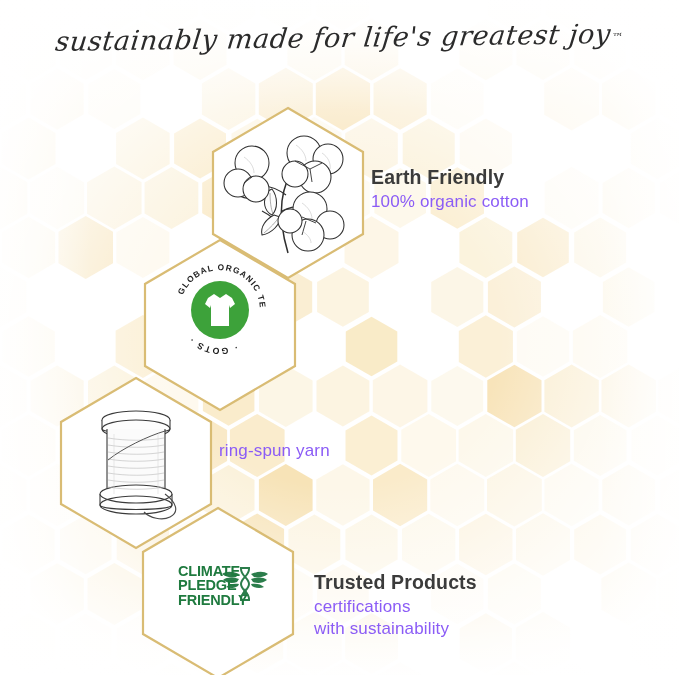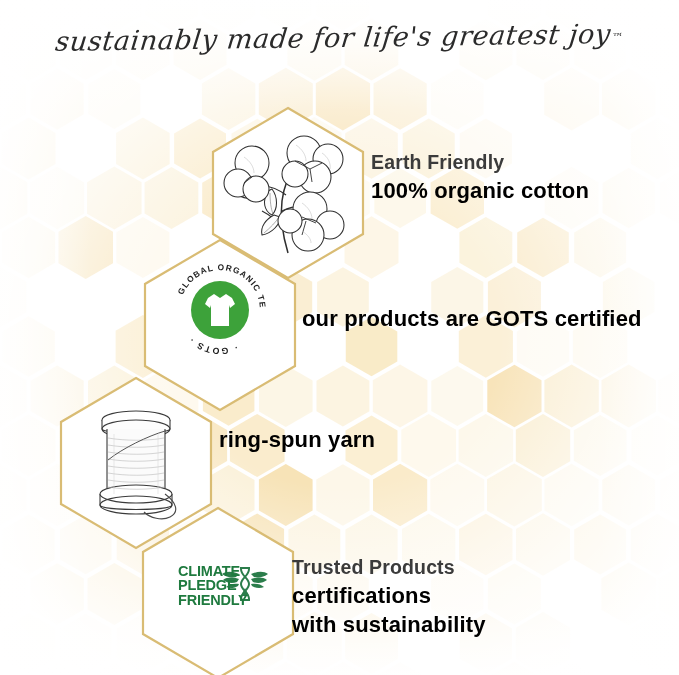--- a/index.html
+++ b/index.html
@@ -43,28 +43,28 @@
   #headline .tm{
     font-size:11px;
     vertical-align:super;
     font-style:normal;
     letter-spacing:0;
     margin-left:1px;
   }
   .hexframe{position:absolute;z-index:6;}
   .hexframe svg{display:block;}
 
-  .ftext{position:absolute;z-index:7;}
+  .ftext{position:absolute;z-index:7;margin-top:15px;}
   .ftitle{
     font-size:19.5px;font-weight:bold;color:#3b3b3b;
     letter-spacing:.15px;line-height:1.12;margin:0 0 2px 0;
     white-space:nowrap;
   }
   .fline{
-    font-size:22px;font-weight:700;color:#000000;
+    font-size:17px;font-weight:400;color:#8b5cf6;
     letter-spacing:.15px;line-height:1.32;margin:0;
     white-space:nowrap;
   }
 
   
   .iconart{position:absolute;z-index:7;}
 
   
   .gots-cap{
     position:absolute;z-index:8;text-align:center;width:160px;
@@ -407,21 +407,20 @@
         <text><textPath href="#ringTop" startOffset="12%">GLOBAL ORGANIC TEXTILE STANDARD</textPath></text>
       </g>
       <g fill="#1d1d1d" font-family="'Liberation Sans', sans-serif" font-size="8.8" font-weight="bold" letter-spacing="1.6">
         <text><textPath href="#ringBot" startOffset="36%">· GOTS ·</textPath></text>
       </g>
     </svg>
   </div>
 
 
   <div class="ftext" style="left:302px;top:304px;">
-    <p class="fline">our products are GOTS certified</p>
   </div>
 
   <div class="hexframe" style="left:56px;top:375px;">
     <svg width="160" height="176" viewBox="0 0 160 176">
       <polygon points="80,3 155,47 155,129 80,173 5,129 5,47" fill="#ffffff" stroke="#d9bc74" stroke-width="2.2"></polygon>
     </svg>
   </div>
 
   <div class="iconart" style="left:78px;top:398px;">
     <svg width="120" height="128" viewBox="0 0 120 128">
@@ -492,19 +491,19 @@
 
         <path d="M19 6 L29 6"></path>
         <path d="M19 38 L29 38"></path>
         <path d="M20 7 C20 14 28 16 28 22 C28 28 20 30 20 37"></path>
         <path d="M28 7 C28 14 20 16 20 22 C20 28 28 30 28 37"></path>
       </g>
       <path d="M24 26 L28 34 L20 34 Z" fill="#2b7d4b"></path>
     </svg>
   </div>
 
-  <div class="ftext" style="left:292px;top:557px;">
+  <div class="ftext" style="left:314px;top:557px;">
     <p class="ftitle">Trusted Products</p>
     <p class="fline">certifications</p>
     <p class="fline">with sustainability</p>
   </div>
 
 </div>
 
 </body></html>

